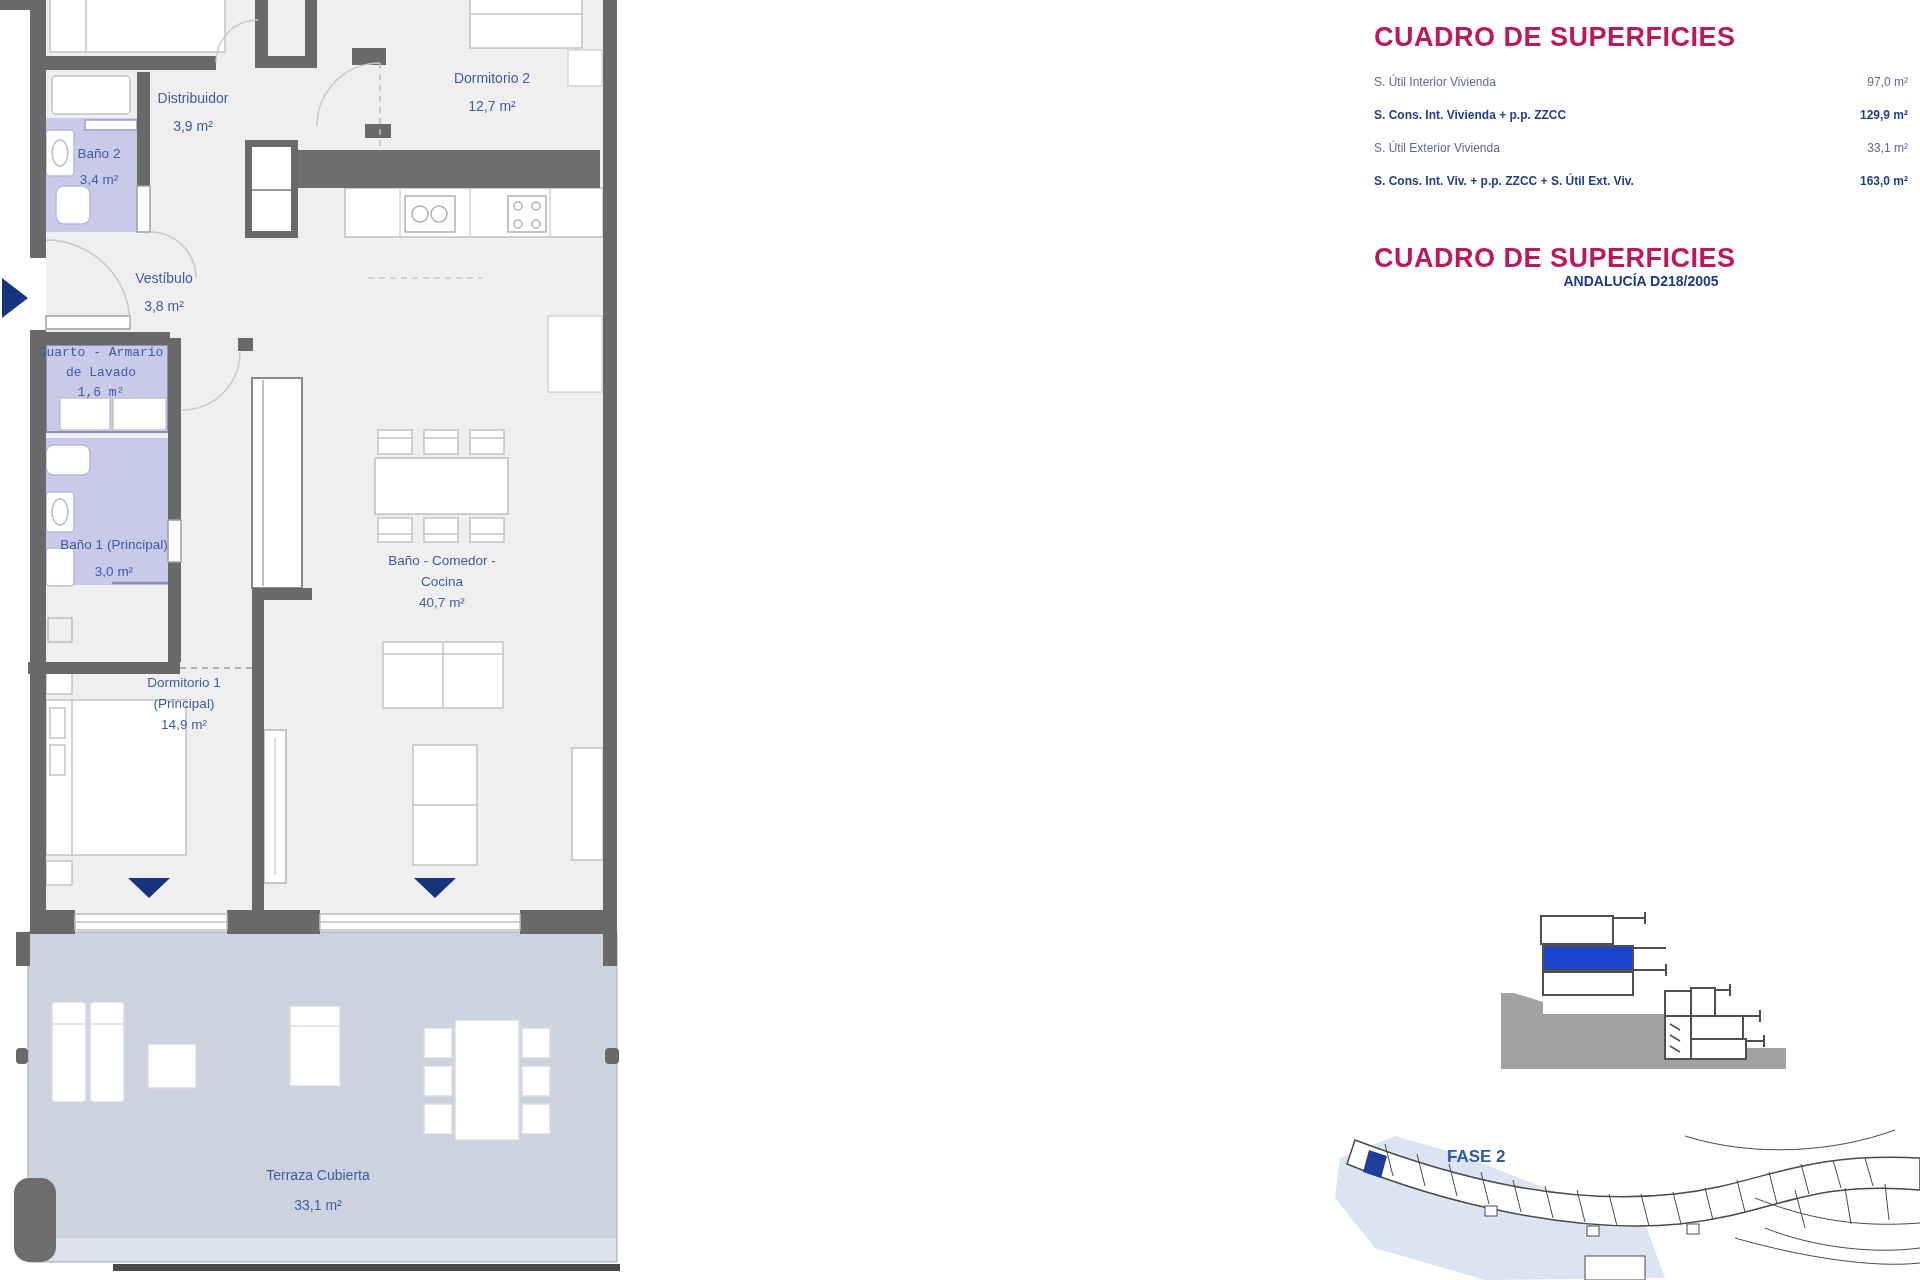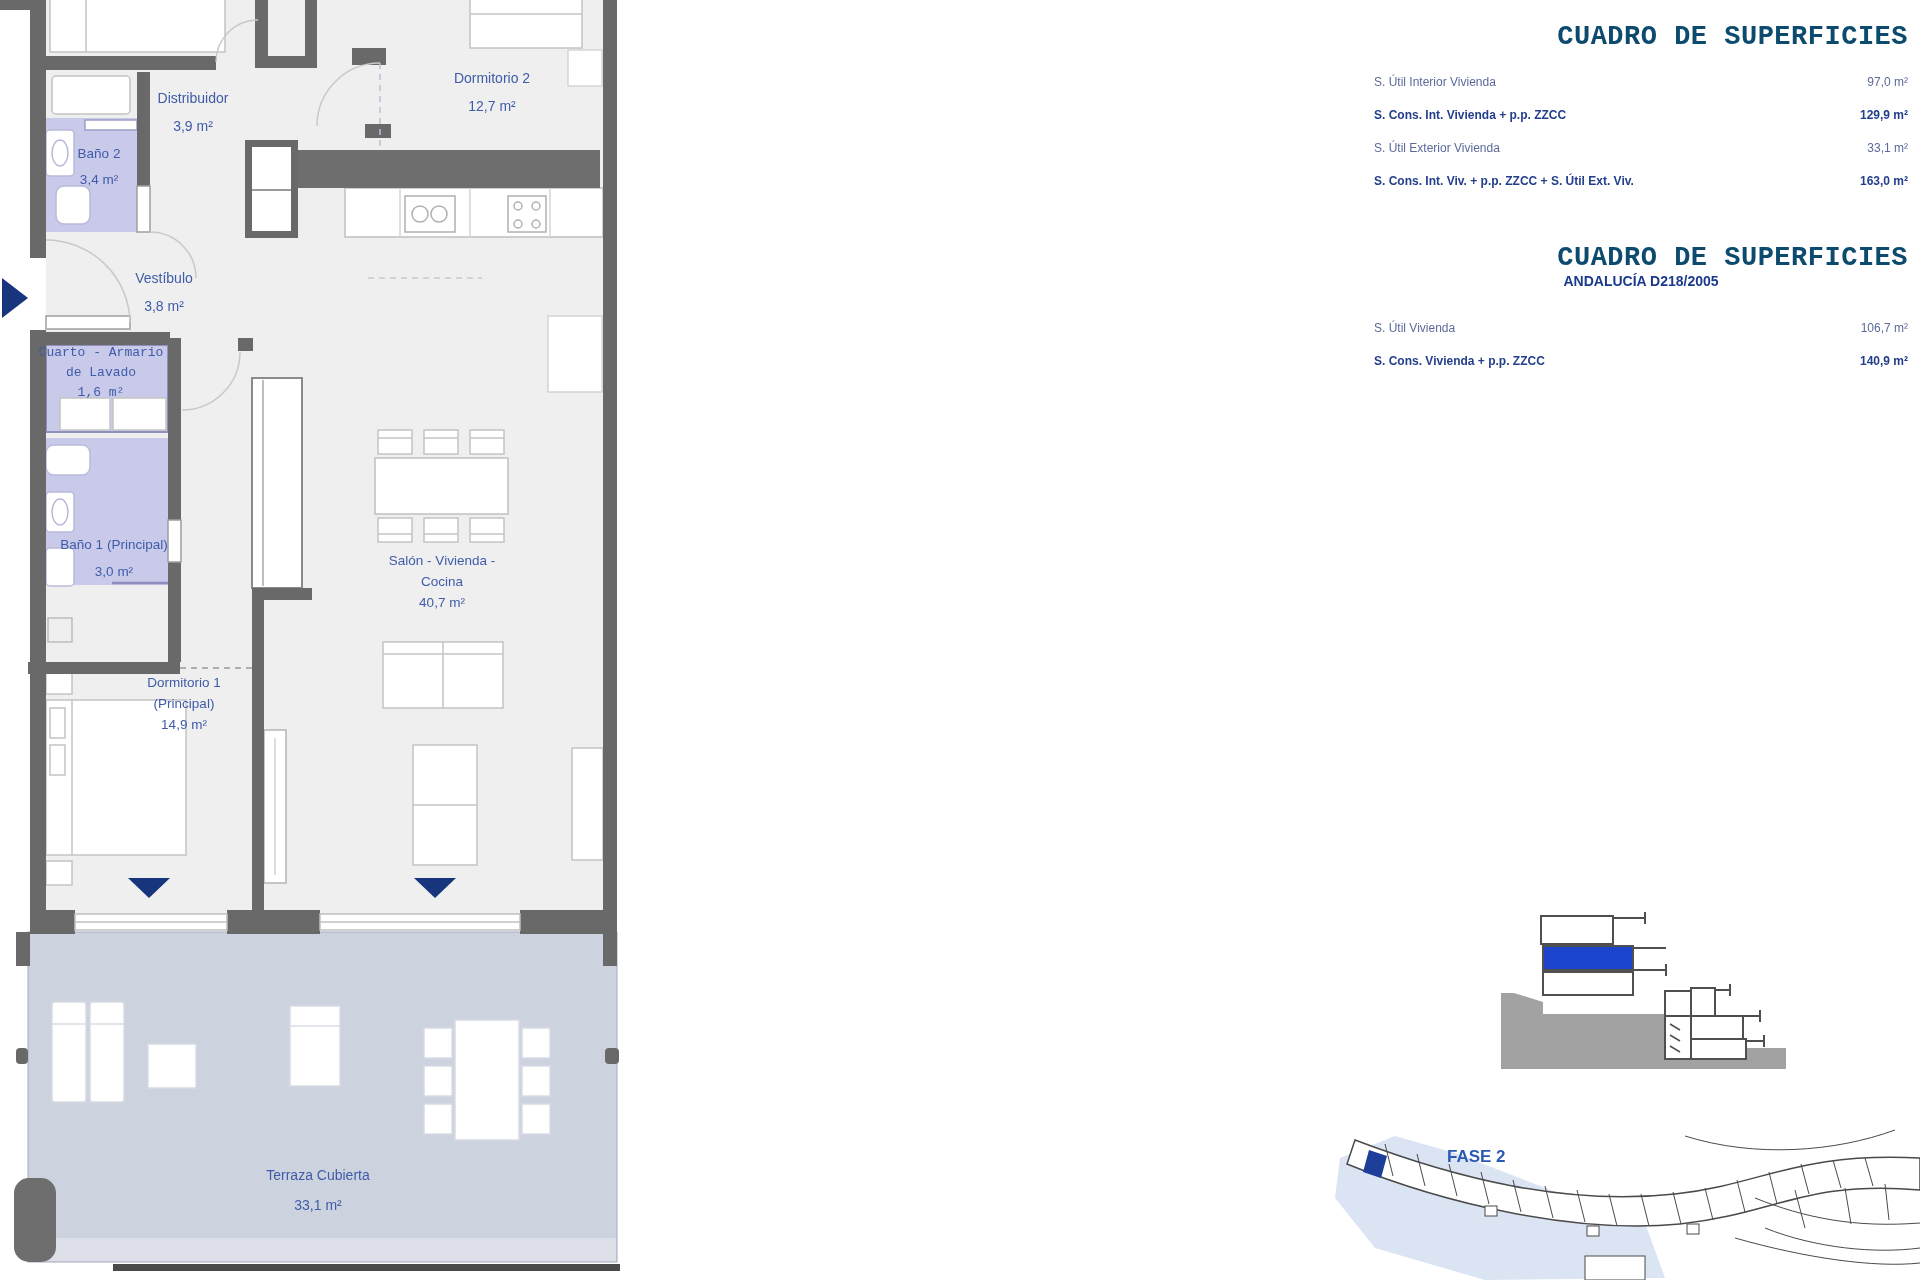--- a/index.html
+++ b/index.html
@@ -12,22 +12,22 @@
   .room-label{
     position:absolute;transform:translateX(-50%);text-align:center;
     color:#3f5ca8;font-size:14px;line-height:28px;white-space:nowrap;
   }
   .room-label.small{font-size:13px;line-height:20px;}
   .room-label.mid{font-size:13.5px;line-height:21px;}
   .room-label.bano1l{font-size:13.5px;line-height:27px;}
   
   .surf-table{position:absolute;left:1374px;width:534px;}
   .surf-title{
-    text-align:right;color:#0c4a6e;font-weight:bold;font-size:27px;
-    letter-spacing:0.5px;line-height:30px;font-family:Liberation Mono, monospace;
+    text-align:left;color:#be185d;font-weight:bold;font-size:27px;
+    letter-spacing:0.5px;line-height:30px;
   }
   .surf-subtitle{
     text-align:center;color:#1b3a8e;font-weight:bold;font-size:14px;line-height:17px;
   }
   .surf-rows{margin-top:14px;}
   .surf-row{
     display:flex;justify-content:space-between;align-items:baseline;
     color:#5b6a9b;font-size:12px;height:33px;line-height:33px;
   }
   .surf-row.bold{color:#233f8c;font-weight:bold;}
@@ -243,21 +243,21 @@
   <div class="room-label small" style="left:101px;top:343px;font-family:Liberation Mono, monospace;">
     <div>Cuarto - Armario</div>
     <div>de Lavado</div>
     <div>1,6 m²</div>
   </div>
   <div class="room-label bano1l" style="left:114px;top:531px;">
     <div>Baño 1 (Principal)</div>
     <div>3,0 m²</div>
   </div>
   <div class="room-label mid" style="left:442px;top:550px;">
-    <div>Salón - Vivienda -</div>
+    <div>Baño - Comedor -</div>
     <div>Cocina</div>
     <div>40,7 m²</div>
   </div>
   <div class="room-label mid" style="left:184px;top:672px;">
     <div>Dormitorio 1</div>
     <div>(Principal)</div>
     <div>14,9 m²</div>
   </div>
   <div class="room-label" style="left:318px;top:1160px;line-height:30px;">
     <div>Terraza Cubierta</div>
@@ -283,30 +283,20 @@
     <div class="surf-row bold">
       <span>S. Cons. Int. Viv. + p.p. ZZCC + S. Útil Ext. Viv.</span>
       <span>163,0 m²</span>
     </div>
   </div>
 </div>
 
 <div class="surf-table" style="top:243px;">
   <div class="surf-title">CUADRO DE SUPERFICIES</div>
   <div class="surf-subtitle">ANDALUCÍA D218/2005</div>
-  <div class="surf-rows" style="margin-top:22px;">
-    <div class="surf-row">
-      <span>S. Útil Vivienda</span>
-      <span>106,7 m²</span>
-    </div>
-    <div class="surf-row bold">
-      <span>S. Cons. Vivienda + p.p. ZZCC</span>
-      <span>140,9 m²</span>
-    </div>
-  </div>
 </div>
 
 <svg id="section-key" width="340" height="190" viewBox="0 0 340 190">
 
   <g fill="#a2a2a2">
     <rect x="21" y="95" width="42" height="76"></rect>
     <rect x="63" y="116" width="122" height="55"></rect>
     <path d="M 185,161 L 266,161 L 266,150 L 306,150 L 306,171 L 185,171 Z"></path>
   </g>
   <polygon points="34,95 63,95 63,104" fill="#ffffff"></polygon>

